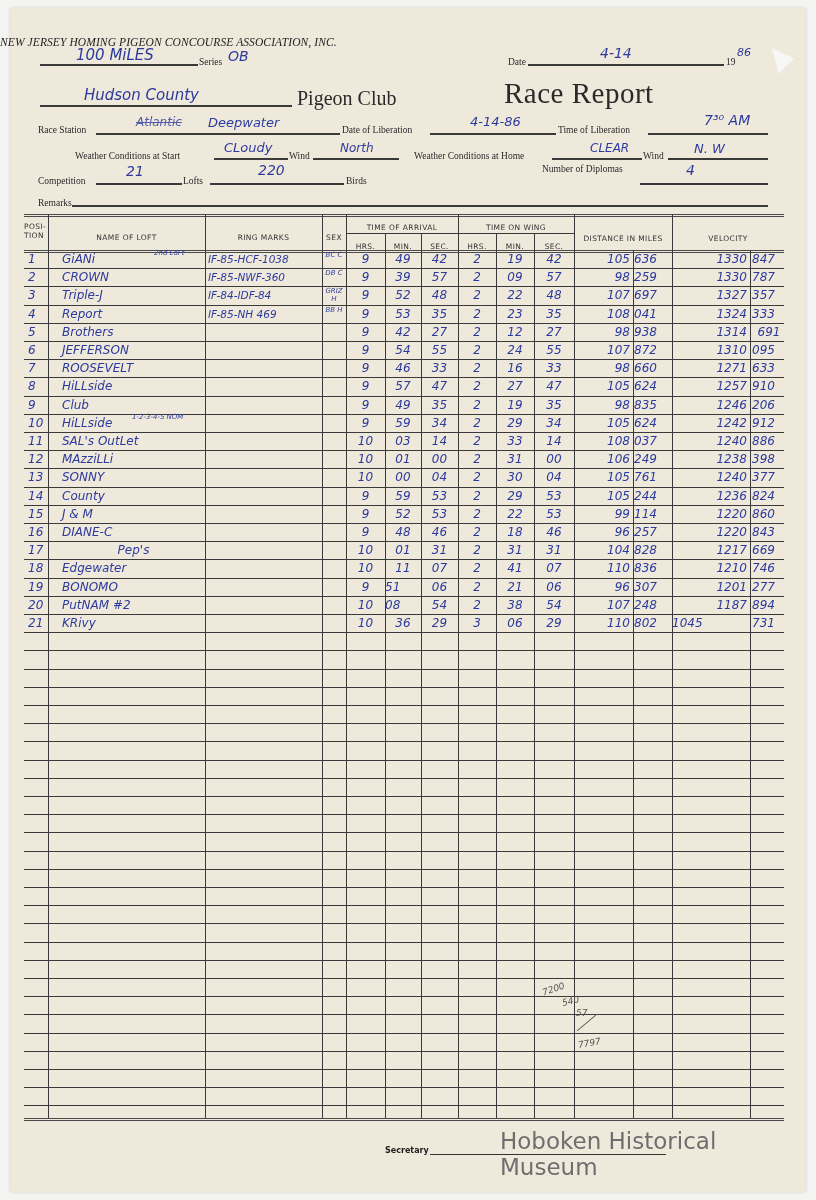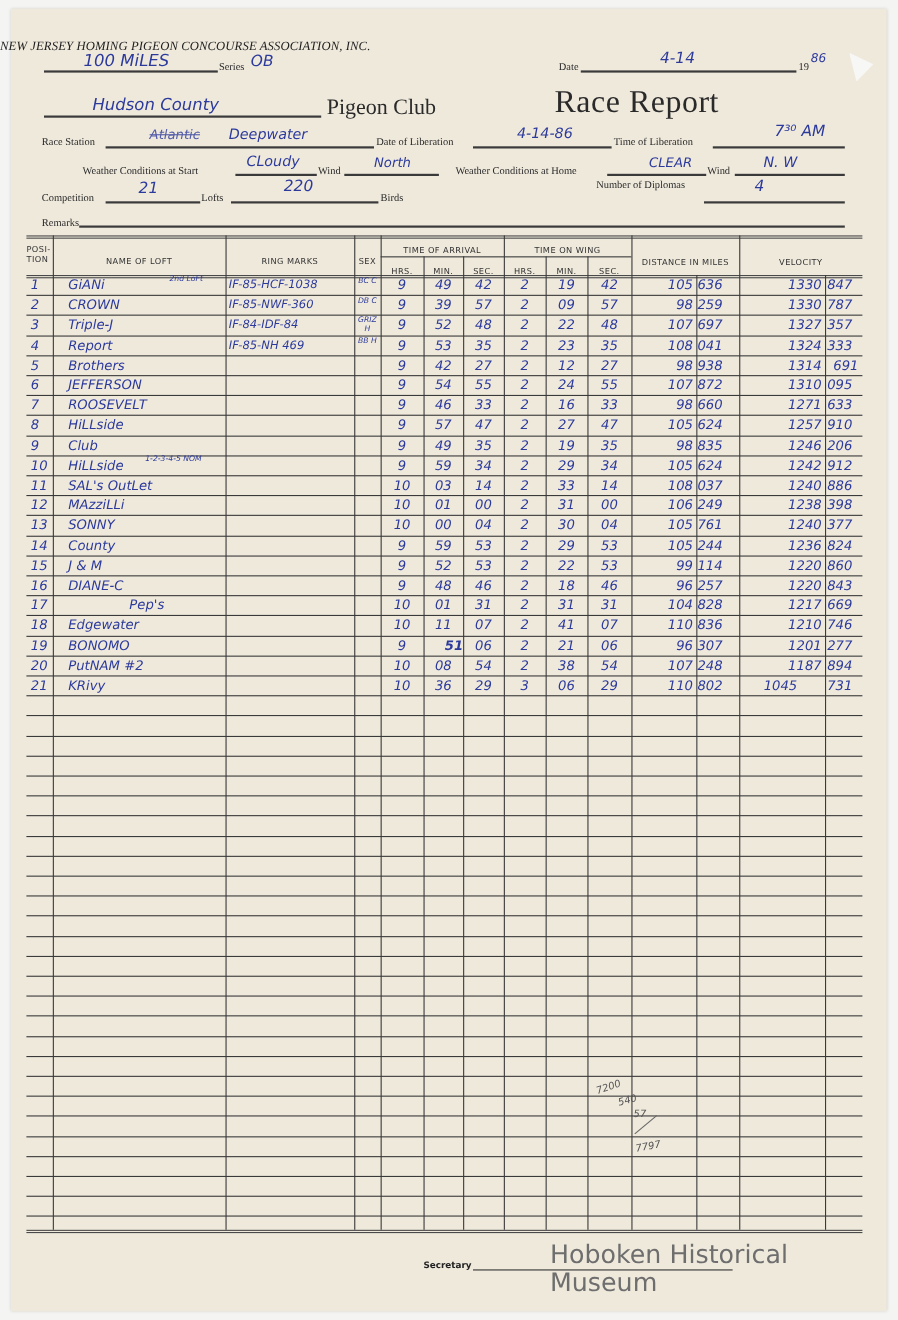--- a/index.html
+++ b/index.html
@@ -452,36 +452,36 @@
         <div class="cell" style="left: 550px; top: 345.4px; width: 56px; text-align: right;">110</div>
         <div class="cell" style="left: 610px; top: 345.4px; width: 38px; text-align: left;">836</div>
         <div class="cell" style="left: 648px; top: 345.4px; width: 75px; text-align: right;">1210</div>
         <div class="cell" style="left: 728px; top: 345.4px; width: 34px; text-align: left;">746</div>
       </div>
       <div>
         <div class="cell" style="left: 0px; top: 363.6px; width: 24px; text-align: left; padding-left: 4px;">19</div>
         <div class="cell" style="left: 38px; top: 363.6px; width: 143px; text-align: left;">BONOMO</div>
         <div class="cell" style="left: 184px; top: 363.6px; width: 116px; text-align: left; font-size: 10.5px;"></div>
         <div class="cell" style="left: 322px; top: 363.6px; width: 39px; text-align: center;">9</div>
-        <div class="cell" style="left: 361px; top: 363.6px; width: 36px; text-align: right; font-weight: bold;">51</div>
+        <div class="cell" style="left: 361px; top: 363.6px; width: 36px; text-align: left;">51</div>
         <div class="cell" style="left: 397px; top: 363.6px; width: 37px; text-align: center;">06</div>
         <div class="cell" style="left: 434px; top: 363.6px; width: 38px; text-align: center;">2</div>
         <div class="cell" style="left: 472px; top: 363.6px; width: 38px; text-align: center;">21</div>
         <div class="cell" style="left: 510px; top: 363.6px; width: 40px; text-align: center;">06</div>
         <div class="cell" style="left: 550px; top: 363.6px; width: 56px; text-align: right;">96</div>
         <div class="cell" style="left: 610px; top: 363.6px; width: 38px; text-align: left;">307</div>
         <div class="cell" style="left: 648px; top: 363.6px; width: 75px; text-align: right;">1201</div>
         <div class="cell" style="left: 728px; top: 363.6px; width: 34px; text-align: left;">277</div>
       </div>
       <div>
         <div class="cell" style="left: 0px; top: 381.8px; width: 24px; text-align: left; padding-left: 4px;">20</div>
         <div class="cell" style="left: 38px; top: 381.8px; width: 143px; text-align: left;">PutNAM #2</div>
         <div class="cell" style="left: 184px; top: 381.8px; width: 116px; text-align: left; font-size: 10.5px;"></div>
         <div class="cell" style="left: 322px; top: 381.8px; width: 39px; text-align: center;">10</div>
-        <div class="cell" style="left: 361px; top: 381.8px; width: 36px; text-align: center;">08</div>
+        <div class="cell" style="left: 361px; top: 381.8px; width: 36px; ">08</div>
         <div class="cell" style="left: 397px; top: 381.8px; width: 37px; text-align: center;">54</div>
         <div class="cell" style="left: 434px; top: 381.8px; width: 38px; text-align: center;">2</div>
         <div class="cell" style="left: 472px; top: 381.8px; width: 38px; text-align: center;">38</div>
         <div class="cell" style="left: 510px; top: 381.8px; width: 40px; text-align: center;">54</div>
         <div class="cell" style="left: 550px; top: 381.8px; width: 56px; text-align: right;">107</div>
         <div class="cell" style="left: 610px; top: 381.8px; width: 38px; text-align: left;">248</div>
         <div class="cell" style="left: 648px; top: 381.8px; width: 75px; text-align: right;">1187</div>
         <div class="cell" style="left: 728px; top: 381.8px; width: 34px; text-align: left;">894</div>
       </div>
       <div>
@@ -489,21 +489,21 @@
         <div class="cell" style="left: 38px; top: 400px; width: 143px; text-align: left;">KRivy</div>
         <div class="cell" style="left: 184px; top: 400px; width: 116px; text-align: left; font-size: 10.5px;"></div>
         <div class="cell" style="left: 322px; top: 400px; width: 39px; text-align: center;">10</div>
         <div class="cell" style="left: 361px; top: 400px; width: 36px; text-align: center;">36</div>
         <div class="cell" style="left: 397px; top: 400px; width: 37px; text-align: center;">29</div>
         <div class="cell" style="left: 434px; top: 400px; width: 38px; text-align: center;">3</div>
         <div class="cell" style="left: 472px; top: 400px; width: 38px; text-align: center;">06</div>
         <div class="cell" style="left: 510px; top: 400px; width: 40px; text-align: center;">29</div>
         <div class="cell" style="left: 550px; top: 400px; width: 56px; text-align: right;">110</div>
         <div class="cell" style="left: 610px; top: 400px; width: 38px; text-align: left;">802</div>
-        <div class="cell" style="left: 648px; top: 400px; width: 75px; text-align: center;">1045</div>
+        <div class="cell" style="left: 648px; top: 400px; width: 75px; text-align: left;">1045</div>
         <div class="cell" style="left: 728px; top: 400px; width: 34px; text-align: left;">731</div>
       </div>
     </div>
 </div>
 
 <div class="calc" style="left:542px;top:984px;transform:rotate(-18deg);">7200</div>
 <div class="calc" style="left:562px;top:996px;transform:rotate(-15deg);">540</div>
 <div class="calc" style="left:576px;top:1008px;">57</div>
 <div style="position:absolute;left:574px;top:1022px;width:26px;border-top:1px solid #666;transform:rotate(-40deg);"></div>
 <div class="calc" style="left:578px;top:1038px;transform:rotate(-10deg);">7797</div>

